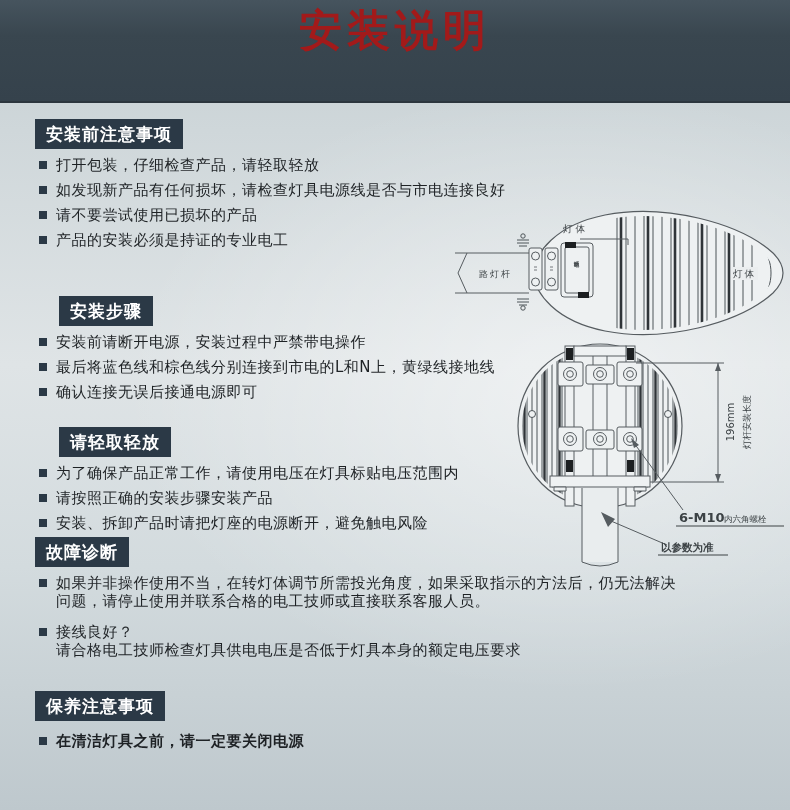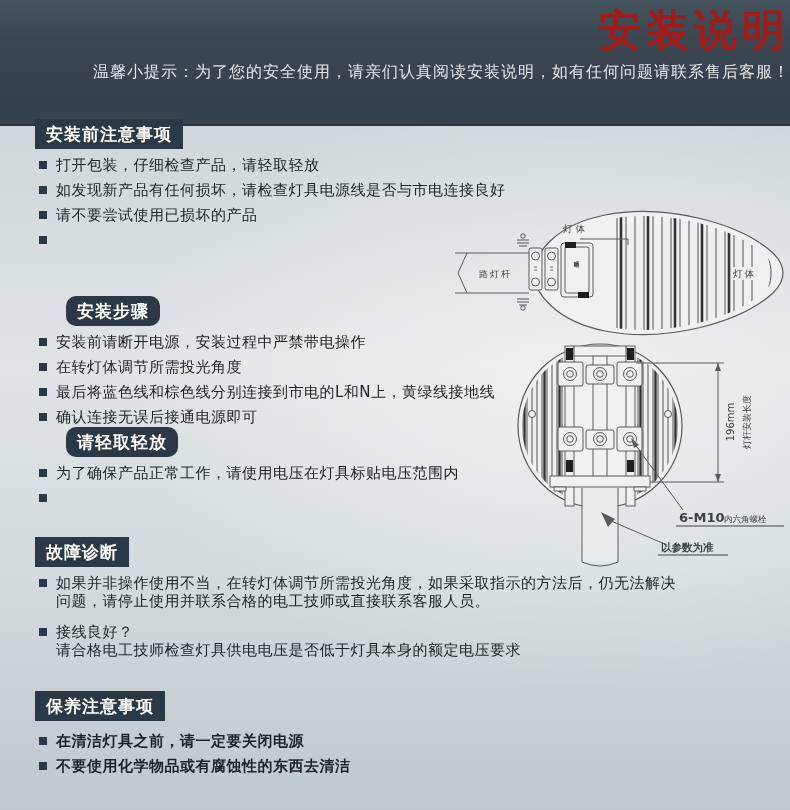--- a/index.html
+++ b/index.html
@@ -4,104 +4,103 @@
 <style>
   html,body{margin:0;padding:0;}
   .page{
     position:relative;width:790px;height:810px;overflow:hidden;
     font-family:"DejaVu Sans","Liberation Sans",sans-serif;
     background:
       radial-gradient(ellipse 620px 420px at 72% 48%, rgba(255,255,255,.5), rgba(255,255,255,0) 72%),
       linear-gradient(180deg,#c4ced2 0%,#cfd7da 16%,#dfe4e6 45%,#d3dbde 70%,#bec8cd 100%);
   }
   .banner{
-    position:absolute;top:0;left:0;width:790px;height:126px;
+    position:absolute;top:0;left:0;width:790px;height:103px;
     background:linear-gradient(180deg,#46545e 0%,#39464f 35%,#35424c 100%);
-    border-bottom:2px solid #2c363e;box-sizing:border-box;text-align:right;
+    border-bottom:2px solid #2c363e;box-sizing:border-box;text-align:center;
   }
   .banner h1{
     margin:4px 0 0;font-size:43px;line-height:52px;font-weight:bold;
     color:#a21a1a;letter-spacing:5px;
   }
   .banner p{
     margin:6px 0 0;font-size:16px;color:#e4e8ea;letter-spacing:1px;
   }
   .sec{position:absolute;left:35px;}
   .sec-title{
     display:inline-block;background:#2b3946;color:#ffffff;
     font-size:17px;font-weight:bold;line-height:20px;padding:5px 11px;
     letter-spacing:1px;
     text-align:right;
   }
-  .sec.indent .sec-title{margin-left:31px;border-radius:10px;}
+  .sec.indent .sec-title{margin-left:24px;}
   .sec ul{list-style:none;margin:7px 0 0;padding:0;max-width:660px;}
   .sec li{
     position:relative;padding-left:21px;font-size:15px;line-height:19px;
     margin-bottom:6px;color:#1e2225;white-space:pre-line;letter-spacing:.5px;
   }
   .sec.loose li{line-height:18px;margin-bottom:13px;}
   .sq{position:absolute;left:4px;top:5px;width:8px;height:8px;background:#2b3946;}
   .sec5 ul{margin-top:11px;font-weight:bold;}
   svg{position:absolute;}
   svg text{fill:#3c4245;}
 </style>
 </head>
 <body>
 
 <div class="page">
 
   <header class="banner">
     <h1>安装说明</h1>
-    <p>温馨小提示：为了您的安全使用，请亲们认真阅读安装说明，如有任何问题请联系售后客服！</p>
   </header>
 
   <section class="sec" style="top:119px">
     <div class="sec-title">安装前注意事项</div>
     <ul>
       <li><span class="sq"></span><span>打开包装，仔细检查产品，请轻取轻放</span></li>
       <li><span class="sq"></span><span>如发现新产品有任何损坏，请检查灯具电源线是否与市电连接良好</span></li>
       <li><span class="sq"></span><span>请不要尝试使用已损坏的产品</span></li>
-      <li><span class="sq"></span></li>
+      <li><span class="sq"></span><span>产品的安装必须是持证的专业电工</span></li>
     </ul>
   </section>
 
   <section class="sec indent" style="top:296px">
     <div class="sec-title">安装步骤</div>
     <ul>
       <li><span class="sq"></span><span>安装前请断开电源，安装过程中严禁带电操作</span></li>
-      <li><span class="sq"></span><span>在转灯体调节所需投光角度</span></li>
+      <li><span class="sq"></span></li>
       <li><span class="sq"></span><span>最后将蓝色线和棕色线分别连接到市电的L和N上，黄绿线接地线</span></li>
       <li><span class="sq"></span><span>确认连接无误后接通电源即可</span></li>
     </ul>
   </section>
 
   <section class="sec indent" style="top:427px">
     <div class="sec-title">请轻取轻放</div>
     <ul>
       <li><span class="sq"></span><span>为了确保产品正常工作，请使用电压在灯具标贴电压范围内</span></li>
-      <li><span class="sq"></span></li>
+      <li><span class="sq"></span><span>请按照正确的安装步骤安装产品</span></li>
+      <li><span class="sq"></span><span>安装、拆卸产品时请把灯座的电源断开，避免触电风险</span></li>
     </ul>
   </section>
 
   <section class="sec loose" style="top:537px">
     <div class="sec-title">故障诊断</div>
     <ul>
       <li><span class="sq"></span><span>如果并非操作使用不当，在转灯体调节所需投光角度，如果采取指示的方法后，仍无法解决
 问题，请停止使用并联系合格的电工技师或直接联系客服人员。</span></li>
       <li><span class="sq"></span></li>
       <li><span class="sq"></span><span>接线良好？
 请合格电工技师检查灯具供电电压是否低于灯具本身的额定电压要求</span></li>
     </ul>
   </section>
 
   <section class="sec sec5" style="top:691px">
     <div class="sec-title">保养注意事项</div>
     <ul>
       <li><span class="sq"></span><span>在清洁灯具之前，请一定要关闭电源</span></li>
-      <li><span class="sq"></span><span>不要使用化学物品或有腐蚀性的东西去清洁</span></li>
     </ul>
   </section>
 
   <svg style="left:455px;top:185px" width="335" height="155" viewBox="0 0 335 155">
     <defs>
       <clipPath id="lampClip">
         <path d="M78,88 C80,68 100,40 150,30 C210,18 285,38 318,68 C326,76 328,82 328,88 C328,94 326,100 318,108 C285,138 210,158 150,146 C100,136 80,108 78,88 Z" transform="translate(15.2,6.6) scale(0.925)"></path>
       </clipPath>
     </defs>
 

